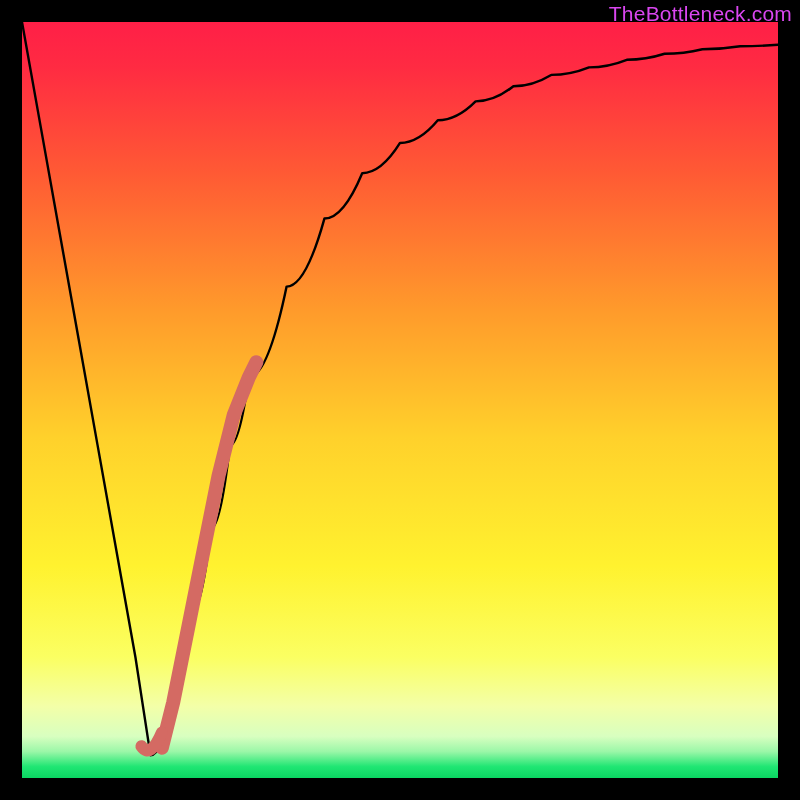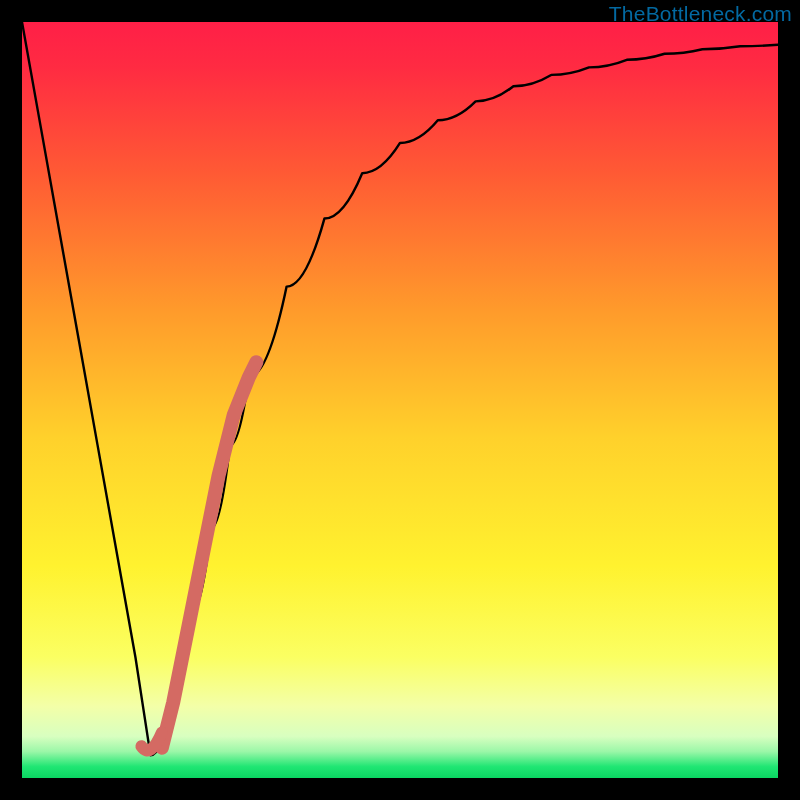--- a/index.html
+++ b/index.html
@@ -24,21 +24,21 @@
     left: 22px;
     top: 22px;
     width: 756px;
     height: 756px;
     overflow: hidden;
   }
   .watermark {
     position: absolute;
     top: 2px;
     right: 8px;
-    color: #0369a1;
+    color: #d946ef;
     font-size: 21px;
     letter-spacing: 0.2px;
     font-weight: 400;
     user-select: none;
   }
   svg {
     display: block;
   }
 </style>
 </head>

